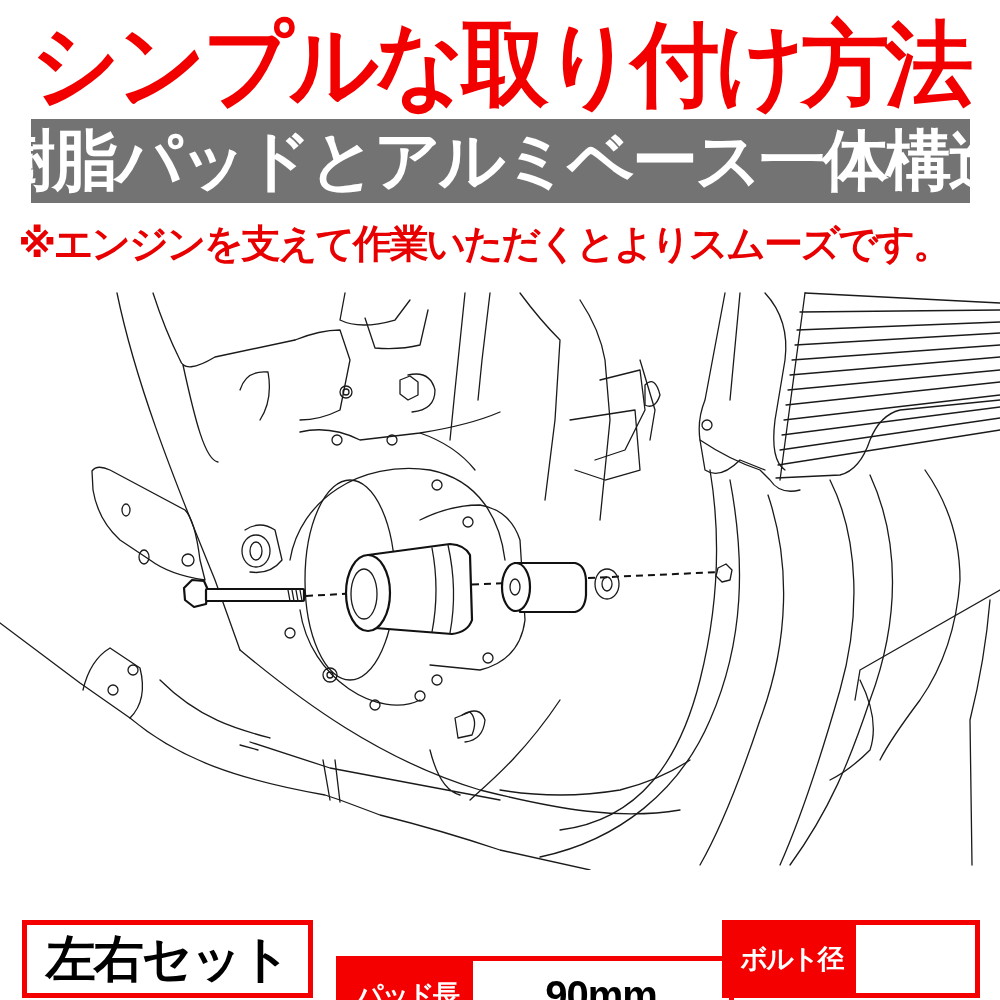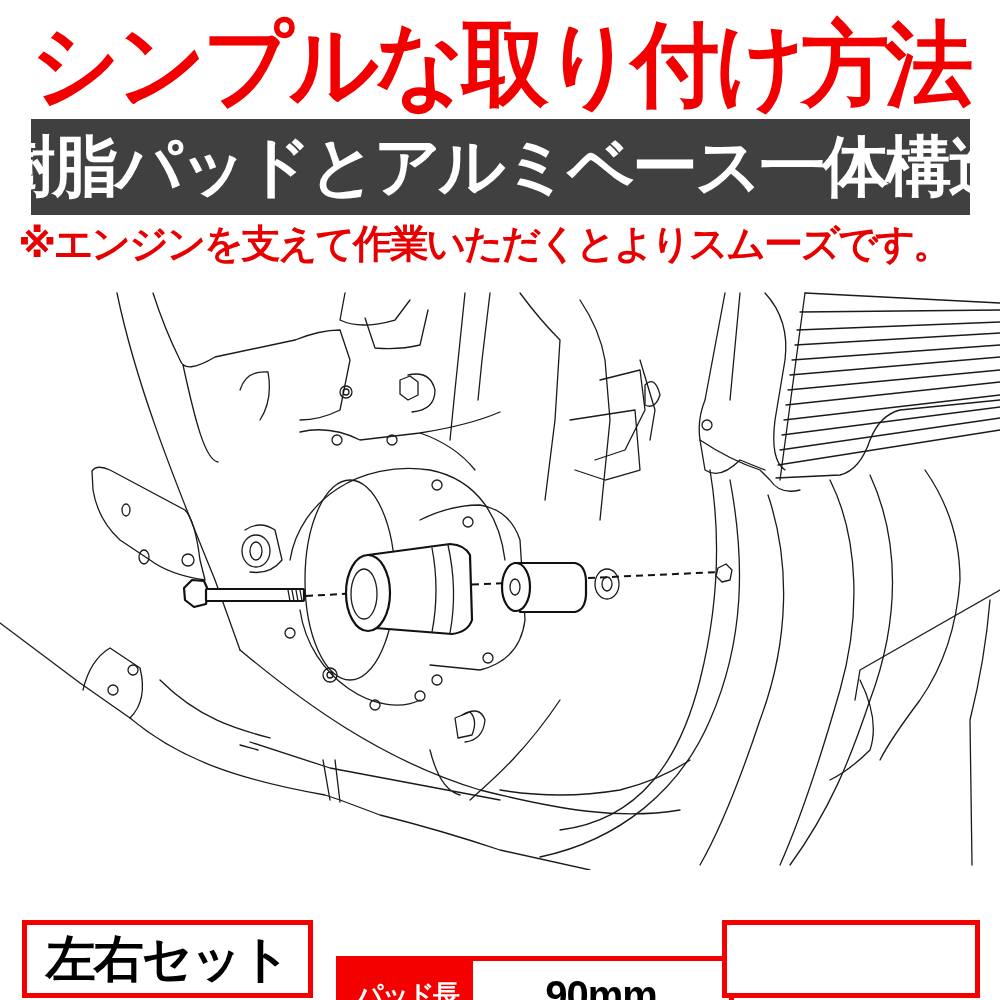--- a/index.html
+++ b/index.html
@@ -7,22 +7,22 @@
            font-family: "DejaVu Sans", "Liberation Sans", sans-serif; }
 
     .headline {
       position: absolute; left: 0; top: 14px; width: 1000px; height: 100px;
       display: flex; align-items: center; justify-content: center;
       color: #f20000; font-weight: bold; font-size: 88px; letter-spacing: -4px;
       line-height: 1; white-space: nowrap;
       transform: scaleY(1.05);
     }
     .banner {
-      position: absolute; left: 31px; top: 119px; width: 939px; height: 96px;
-      background: #404040;
+      position: absolute; left: 31px; top: 119px; width: 939px; height: 84px;
+      background: #737373;
       display: flex; align-items: center; justify-content: center;
     }
     .banner-text {
       color: #ffffff; font-weight: bold; font-size: 66px; letter-spacing: -3px;
       white-space: nowrap; line-height: 1;
     }
     .note {
       position: absolute; left: 0; top: 220px; width: 968px; height: 46px;
       display: flex; align-items: center; justify-content: center;
       color: #e80000; font-weight: bold; font-size: 39px; letter-spacing: -2.4px;
@@ -200,13 +200,14 @@
 <div class="spec spec-set">
   <span class="val">左右セット</span>
 </div>
 
 <div class="spec spec-pad">
   <span class="lbl">パッド長</span>
   <span class="num">90mm</span>
 </div>
 
 <div class="spec spec-bolt">
+  <span class="lbl">ボルト径</span>
 </div>
 
 </body></html>

